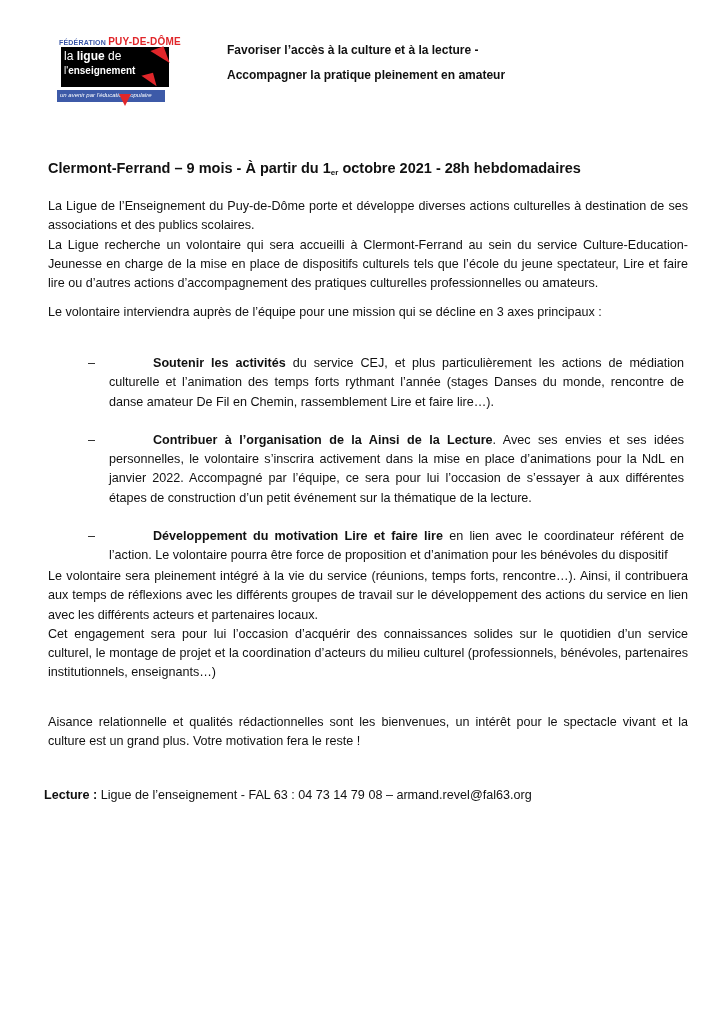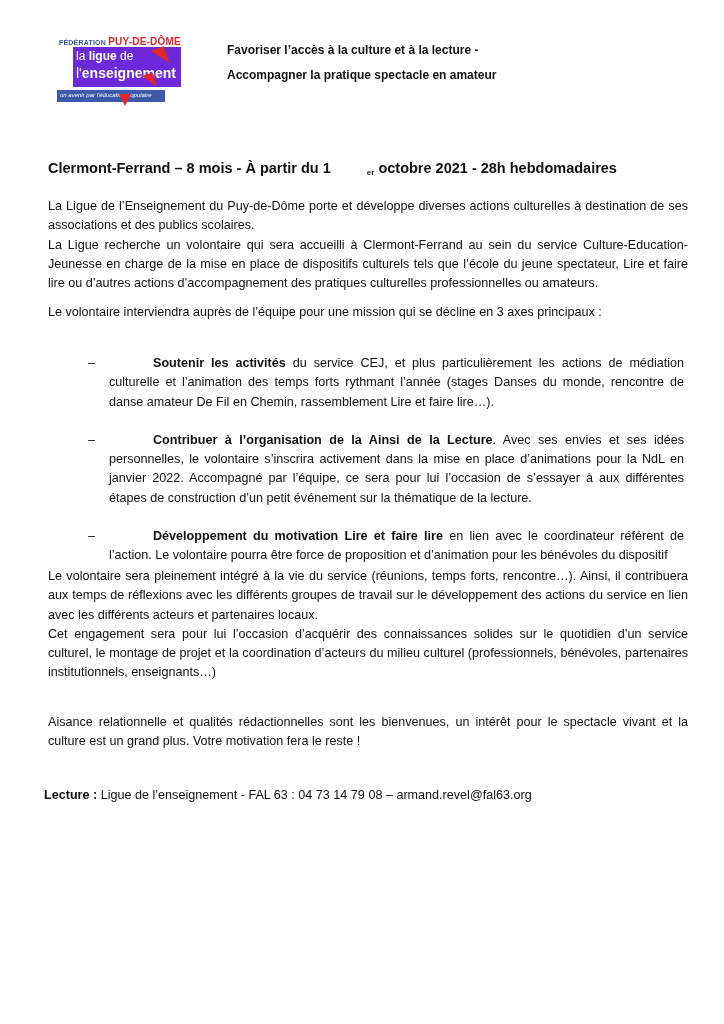--- a/index.html
+++ b/index.html
@@ -1,33 +1,33 @@
 <!DOCTYPE html>
 <html><head>
 <meta charset="utf-8">
 <style>
   html, body { margin: 0; padding: 0; background: #ffffff; }
   body { width: 724px; height: 1024px; position: relative; overflow: hidden;
          font-family: "Liberation Sans", sans-serif; color: #111; }
   .logo { position: absolute; left: 57px; top: 36px; width: 110px; height: 68px; }
   .logo .fed { position: absolute; left: 2px; top: 0; font-size: 7px; font-weight: bold; color: #3a56a8; letter-spacing: 0.2px; white-space: nowrap; }
   .logo .fed .puy { color: #e0262a; font-size: 10px; margin-top: 32px; }
-  .logo .box { position: absolute; left: 16px; top: 11px; width: 108px; height: 40px; background: #6d28d9; }
+  .logo .box { position: absolute; left: 4px; top: 11px; width: 108px; height: 40px; background: #000000; }
   .logo .box .l1 { position: absolute; left: 3px; top: 2px; font-size: 12px; color: #fff; white-space: nowrap; }
-  .logo .box .l2 { position: absolute; left: 3px; top: 18px; font-size: 14px; color: #fff; font-weight: bold; white-space: nowrap; }
+  .logo .box .l2 { position: absolute; left: 3px; top: 18px; font-size: 10px; color: #fff; font-weight: bold; white-space: nowrap; }
   .logo .band { position: absolute; left: 0; top: 54px; width: 108px; height: 12px; background: #3d5aa8; }
   .logo .band span { font-size: 6px; color: #fff; position: absolute; left: 3px; top: 2px; white-space: nowrap; font-style: italic; }
   .logo .tri { position: absolute; width: 0; height: 0; }
   .logo .t1 { left: 96px; top: 12px; border-left: 14px solid transparent; border-right: 0 solid transparent; border-top: 18px solid #e0262a; transform: rotate(-20deg); }
   .logo .t2 { left: 86px; top: 38px; border-left: 12px solid transparent; border-top: 14px solid #e0262a; transform: rotate(-15deg); }
   .logo .t3 { left: 62px; top: 58px; border-left: 6px solid transparent; border-right: 6px solid transparent; border-top: 12px solid #e0262a; }
 
   .title { position: absolute; left: 227px; top: 38px; font-size: 12px; font-weight: bold; line-height: 25px; color: #111; }
   .subhead { position: absolute; left: 48px; top: 160px; font-size: 14.5px; font-weight: bold; white-space: nowrap; }
-  .subhead sup { font-size: 8px; vertical-align: -2px; margin-left: 36px; }
+  .subhead sup { font-size: 8px; vertical-align: -2px; }
 
   .p { position: absolute; left: 48px; width: 640px; font-size: 12.6px; line-height: 19.3px; text-align: justify; }
   .p1 { top: 197px; }
   .p2 { top: 303px; }
   .bullets { position: absolute; left: 88px; width: 596px; top: 354px; font-size: 12.6px; line-height: 19.3px; }
   .bullet { position: relative; padding-left: 21px; text-align: justify; margin-bottom: 19px; }
   .bullet .dash { position: absolute; left: 0; top: 0; }
   .bullet b { font-weight: bold; margin-left: 44px; }
   .p3 { top: 567px; }
   .p4 { top: 713px; }
@@ -50,24 +50,24 @@
   <div class="band">
       <span>un avenir par l'éducation populaire</span>
     </div>
   <div class="tri t1"></div>
   <div class="tri t2"></div>
   <div class="tri t3"></div>
 </div>
 
 <div class="title">
   <div>Favoriser l’accès à la culture et à la lecture -</div>
-  <div>Accompagner la pratique spectacle en amateur</div>
+  <div>Accompagner la pratique pleinement en amateur</div>
 </div>
 
-<div class="subhead"><span>Clermont-Ferrand – 8 mois - À partir du 1</span><sup>er</sup><span> octobre 2021 - 28h hebdomadaires</span></div>
+<div class="subhead"><span>Clermont-Ferrand – 9 mois - À partir du 1</span><sup>er</sup><span> octobre 2021 - 28h hebdomadaires</span></div>
 
 <div class="p p1">
   <div>La Ligue de l’Enseignement du Puy-de-Dôme porte et développe diverses actions culturelles à destination de ses associations et des publics scolaires.</div>
   <div>La Ligue recherche un volontaire qui sera accueilli à Clermont-Ferrand au sein du service Culture-Education-Jeunesse en charge de la mise en place de dispositifs culturels tels que l’école du jeune spectateur, Lire et faire lire ou d’autres actions d’accompagnement des pratiques culturelles professionnelles ou amateurs.</div>
 </div>
 
 <div class="p p2">Le volontaire interviendra auprès de l’équipe pour une mission qui se décline en 3 axes principaux :</div>
 
 <div class="bullets">
   <div class="bullet">

